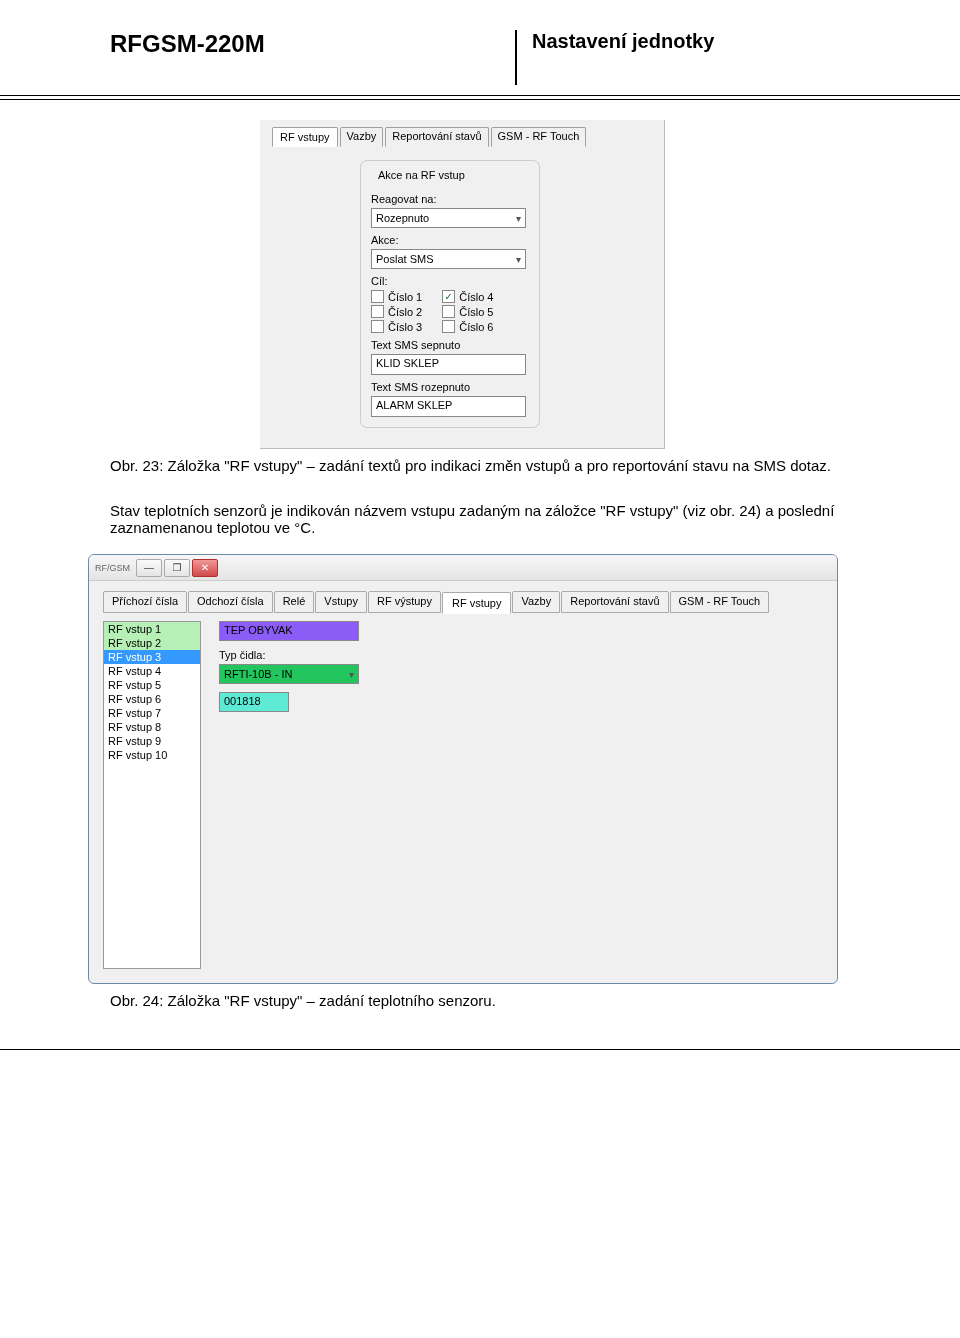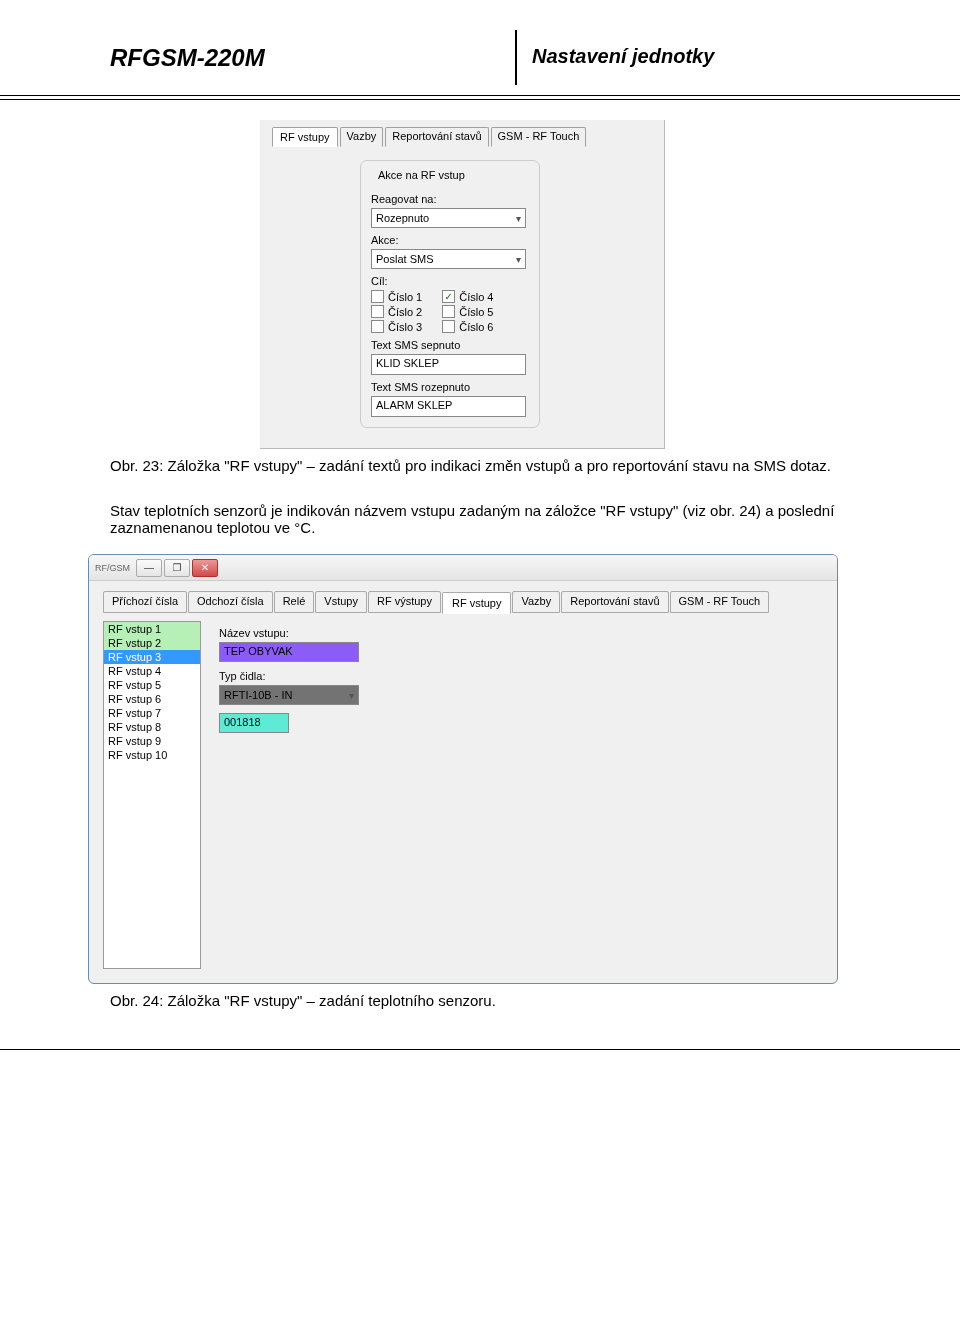--- a/index.html
+++ b/index.html
@@ -12,23 +12,22 @@
   }
   .page {
     width: 960px;
     margin: 0 auto;
     position: relative;
     min-height: 1338px;
   }
   
   .header-row {
     display: flex;
-    align-items: center;
+    align-items: flex-start;
     padding: 30px 0 0 0;
-    font-style: italic;
   }
   .hdr-left {
     width: 500px;
     padding-left: 110px;
     font-size: 24px;
     font-weight: bold;
   }
   .hdr-divider {
     width: 2px;
     height: 55px;
@@ -251,21 +250,21 @@
     border: 1px solid #888;
     height: 20px;
     padding: 2px 4px;
     font-size: 11px;
     width: 140px;
     margin-bottom: 8px;
   }
   .drop2 {
     display: flex;
     align-items: center;
-    background: #737373;
+    background: #22c55e;
     border: 1px solid #888;
     height: 20px;
     padding: 0 4px;
     font-size: 11px;
     cursor: pointer;
     position: relative;
     width: 140px;
     margin-bottom: 8px;
   }
   .drop2::after {
@@ -411,21 +410,20 @@
         <div class="list-item sel green">RF vstup 3</div>
         <div class="list-item">RF vstup 4</div>
         <div class="list-item">RF vstup 5</div>
         <div class="list-item">RF vstup 6</div>
         <div class="list-item">RF vstup 7</div>
         <div class="list-item">RF vstup 8</div>
         <div class="list-item">RF vstup 9</div>
         <div class="list-item">RF vstup 10</div>
       </div>
       <div class="form-col">
-        <div class="lbl">Název vstupu:</div>
         <div class="txtinput2">TEP OBYVAK</div>
         <div class="lbl">Typ čidla:</div>
         <div class="drop2">RFTI-10B - IN</div>
         <div class="txtinput3">001818</div>
       </div>
     </div>
   </div>
   <div class="caption">Obr. 24: Záložka "RF vstupy" – zadání teplotního senzoru.</div>
 
   <hr class="footer-line">

